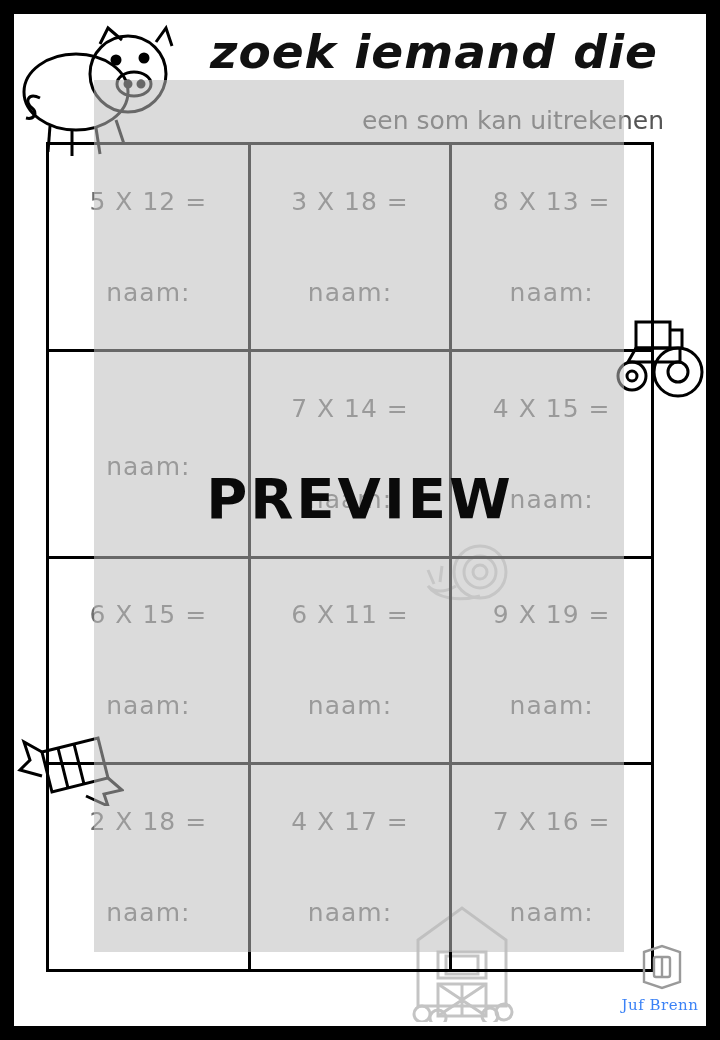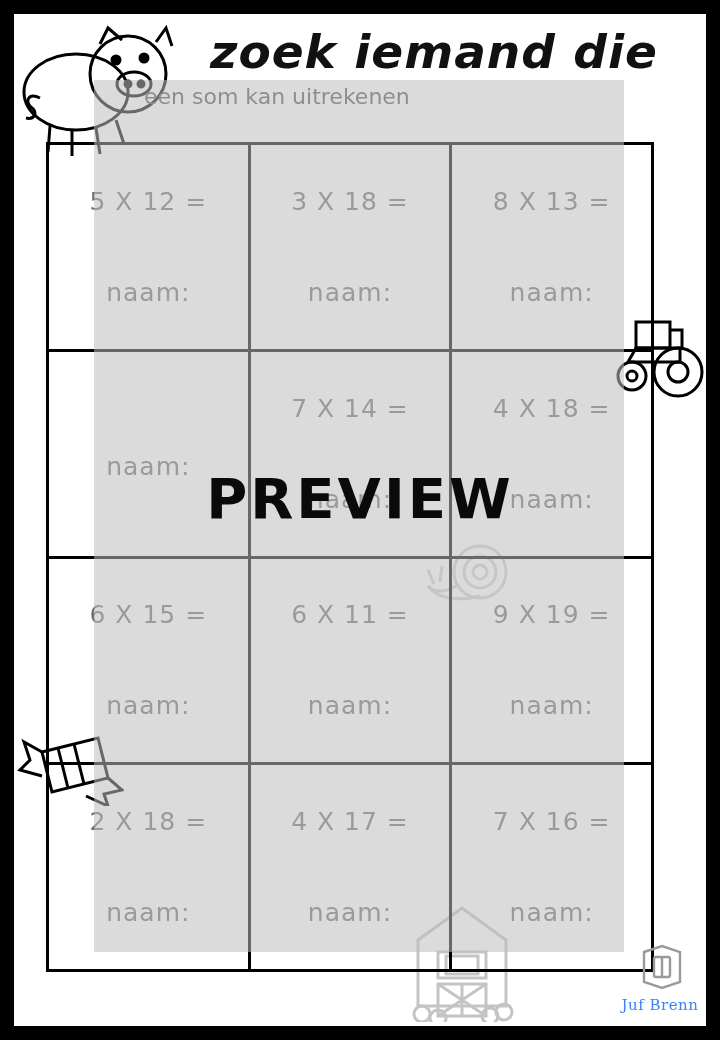--- a/index.html
+++ b/index.html
@@ -40,25 +40,25 @@
     font-size: 47px;
     font-weight: bold;
     font-style: italic;
     letter-spacing: 1px;
     color: #111111;
     white-space: nowrap;
   }
   .subtitle {
     position: absolute;
     left: 130px;
-    top: 70px;
+    top: 92px;
     width: 520px;
-    text-align: left;
-    font-family: "DejaVu Sans", sans-serif;
-    font-size: 22px;
+    text-align: right;
+    font-family: "DejaVu Sans", sans-serif;
+    font-size: 25px;
     color: #555555;
     white-space: nowrap;
   }
 
   
   .grid {
     position: absolute;
     left: 32px;
     top: 128px;
     width: 608px;
@@ -224,21 +224,21 @@
         <div class="naam">naam:</div>
       </div>
       <div class="cell">
         <div class="naam">naam:</div>
       </div>
       <div class="cell">
         <div class="sum">7 X 14 =</div>
         <div class="naam">naam:</div>
       </div>
       <div class="cell">
-        <div class="sum">4 X 18 =</div>
+        <div class="sum">4 X 15 =</div>
         <div class="naam">naam:</div>
       </div>
       <div class="cell">
         <div class="sum">6 X 15 =</div>
         <div class="naam">naam:</div>
       </div>
       <div class="cell">
         <div class="sum">6 X 11 =</div>
         <div class="naam">naam:</div>
       </div>

